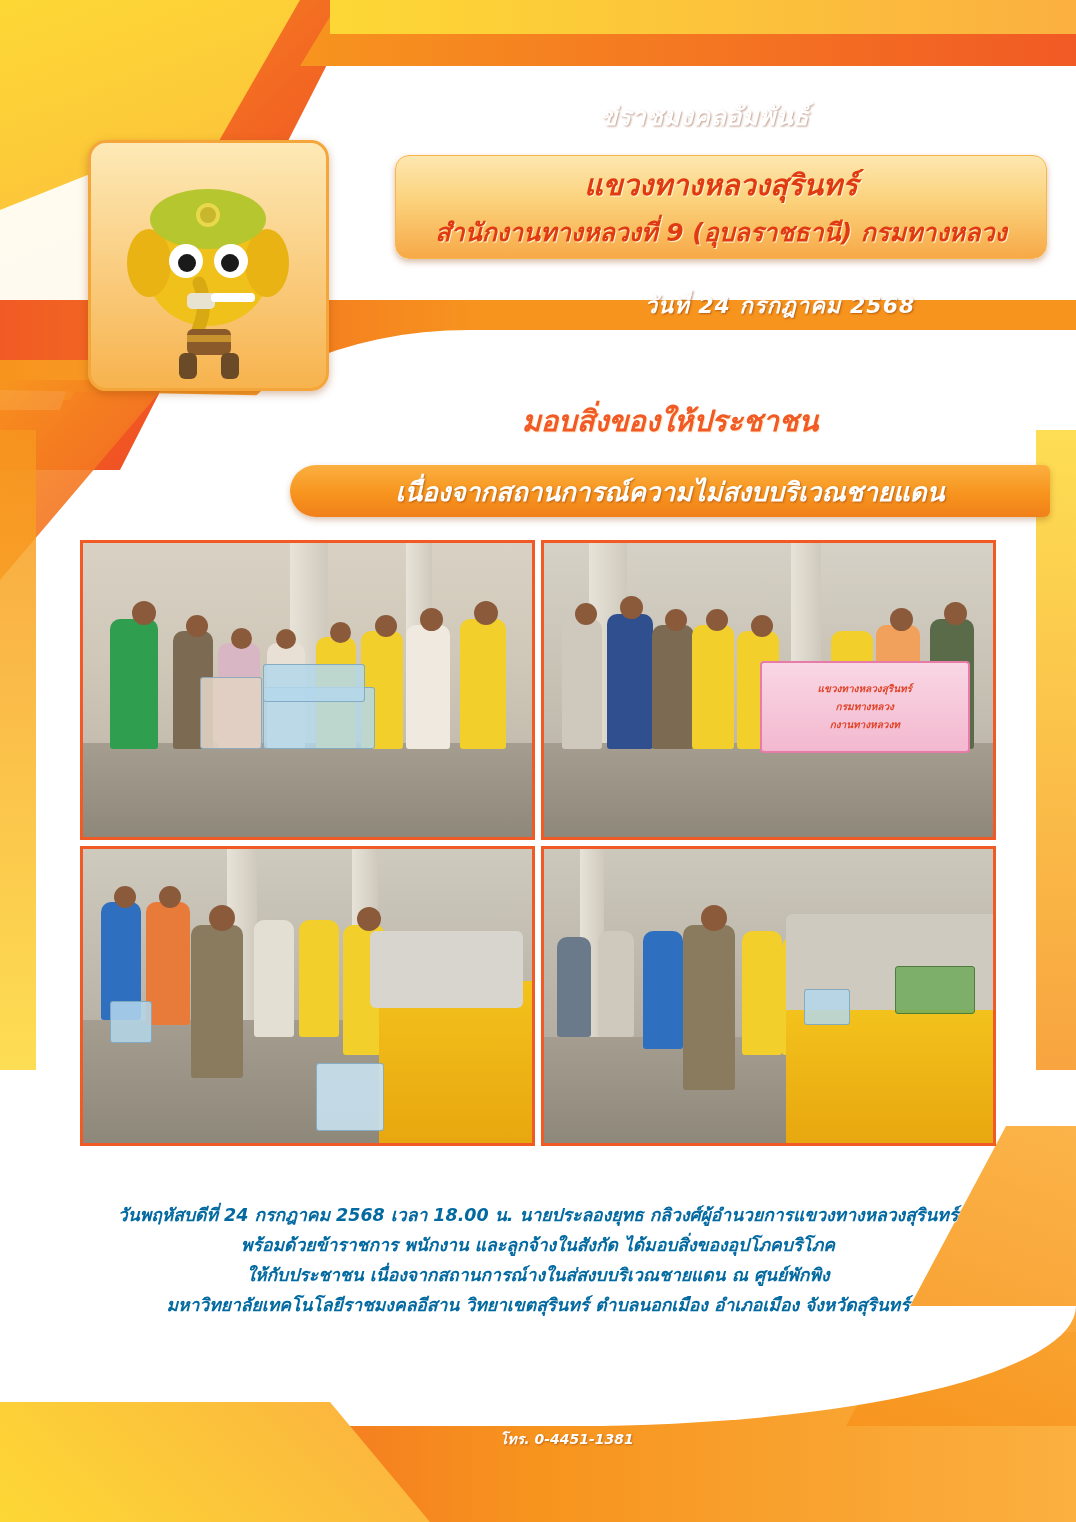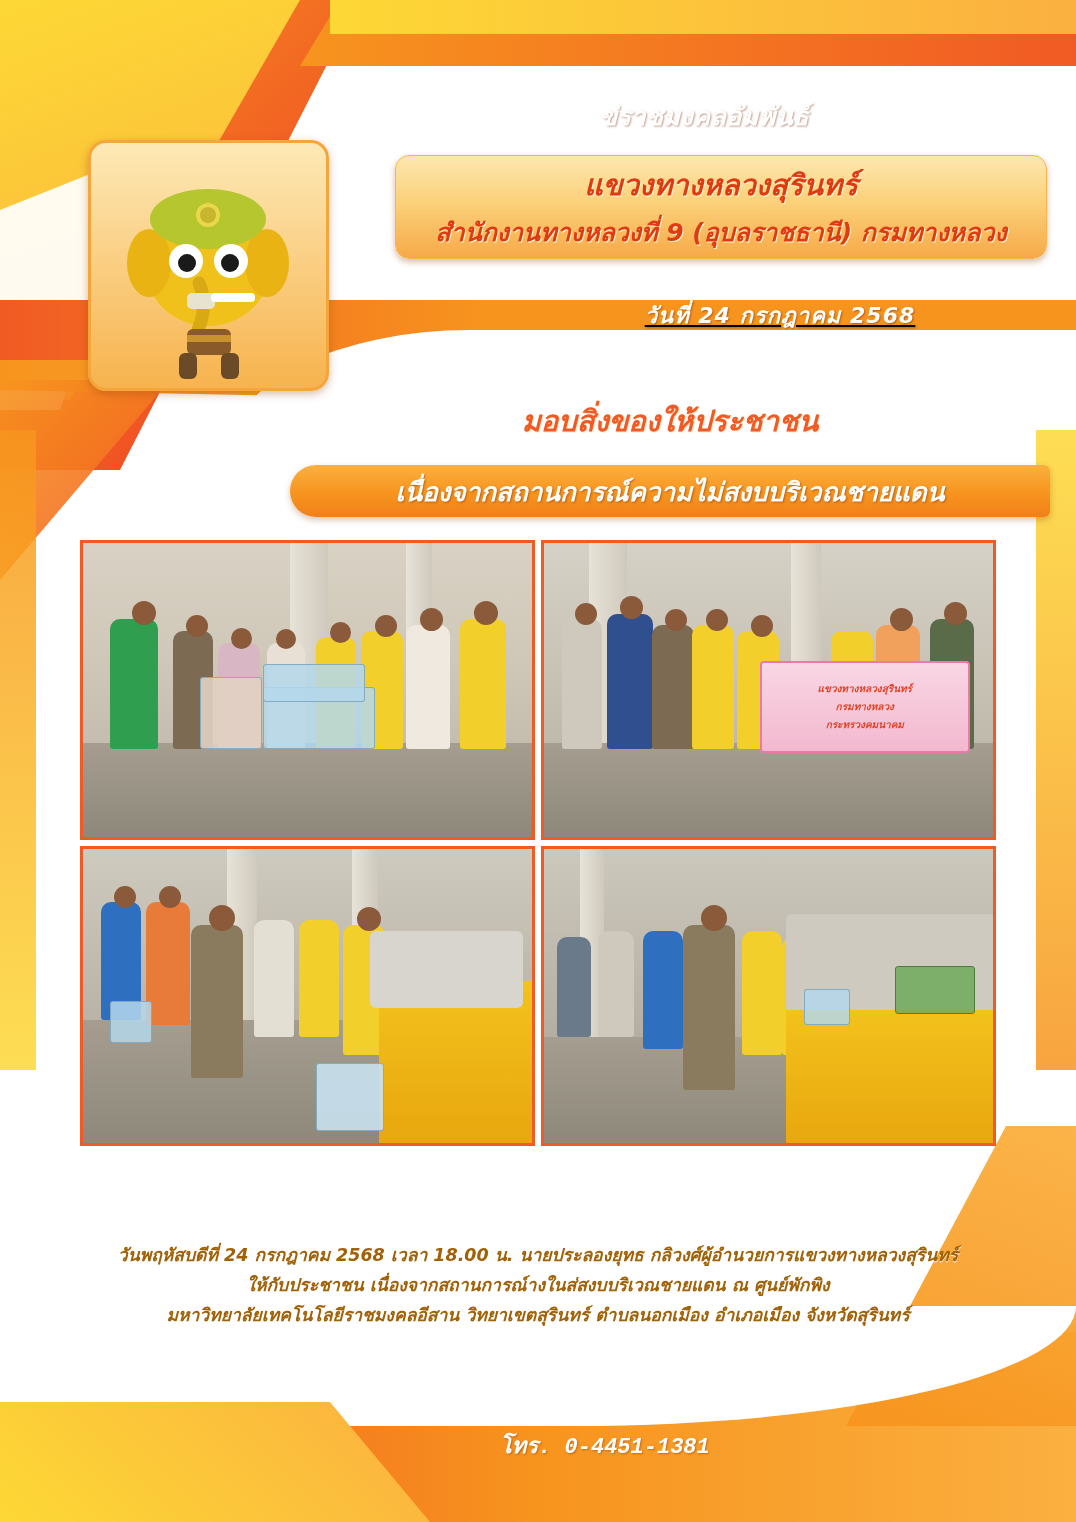--- a/index.html
+++ b/index.html
@@ -110,22 +110,22 @@
   }
   .title-banner .l1{
     color:#e03a12;font-size:29px;font-weight:bold;font-style:italic;
     text-shadow:1px 1px 0 #fff7cf;
   }
   .title-banner .l2{
     color:#e03a12;font-size:25px;font-weight:bold;font-style:italic;
     margin-top:4px;text-shadow:1px 1px 0 #fff7cf;
   }
   .date-bar{
-    position:absolute;left:520px;top:298px;width:520px;height:40px;
-    display:flex;align-items:flex-start;justify-content:center;text-decoration:underline;
+    position:absolute;left:520px;top:283px;width:520px;height:40px;
+    display:flex;align-items:flex-end;justify-content:center;
   }
   .date-bar span{
     color:#ffffff;font-size:22px;font-weight:bold;font-style:italic;
     text-shadow:1px 1px 2px rgba(120,40,0,.5);
     letter-spacing:1px;
   }
 
   
   .mascot-frame{
     position:absolute;left:88px;top:140px;width:235px;height:245px;
@@ -196,44 +196,43 @@
     background:#d8d5cf;border-radius:6px;
   }
   .water-pack{
     position:absolute;background:rgba(180,215,235,.85);
     border:1px solid rgba(120,160,185,.8);border-radius:3px;
   }
 
   
   .body-text{
     position:absolute;left:60px;top:1200px;width:956px;
-    text-align:center;color:#a16207;
+    text-align:center;color:#0369a1;
     font-size:17.5px;font-style:italic;font-weight:bold;line-height:30px;
     text-shadow:0 1px 0 #fff;
-    margin-top:40px;
   }
   .body-text p{margin:0;}
 
   
   .contact-pill{
     position:absolute;left:248px;top:1438px;width:230px;height:42px;
     border:2px solid #ffffff;border-radius:22px;
     display:flex;align-items:center;justify-content:center;
     background:rgba(255,255,255,.08);
   }
   .contact-pill span{
     color:#ffffff;font-size:20px;font-weight:bold;font-style:italic;
     text-shadow:1px 1px 2px rgba(130,50,0,.45);
   }
   .footer-contact{
     position:absolute;left:500px;top:1428px;width:320px;
     color:#ffffff;font-style:italic;font-weight:bold;
     text-shadow:1px 1px 2px rgba(130,50,0,.45);
   }
-  .footer-contact .tel{font-size:22px;font-family:Liberation Mono, monospace;}
+  .footer-contact .tel{font-size:14px;}
   .footer-contact .web{font-size:21px;margin-top:8px;}
 </style>
 </head>
 <body>
 
 <div class="page">
 
   <div class="bg-left-orange"></div>
   <div class="bg-left-yellow"></div>
   <div class="bg-left-white-wedge"></div>
@@ -333,21 +332,21 @@
       <div class="person" style="left:43%;width:42px;height:40%;background:#f2cf2a"></div>
       <div class="head" style="left:46%;bottom:68%;width:22px;height:22px"></div>
       <div class="person" style="left:64%;width:42px;height:40%;background:#f2cf2a"></div>
       <div class="person" style="left:74%;width:44px;height:42%;background:#f2a15c"></div>
       <div class="head" style="left:77%;bottom:70%;width:23px;height:23px"></div>
       <div class="person" style="left:86%;width:44px;height:44%;background:#5a6b4a"></div>
       <div class="head" style="left:89%;bottom:72%;width:23px;height:23px"></div>
       <div class="banner-pink">
         <div class="bl">แขวงทางหลวงสุรินทร์</div>
         <div class="bl">กรมทางหลวง</div>
-        <div class="bl">กระทรวงคมนาคม</div>
+        <div class="bl">กงานทางหลวงท</div>
       </div>
     </div>
 
     <div class="photo p3">
       <div class="pillar" style="left:32%;width:30px"></div>
       <div class="pillar" style="left:60%;width:26px"></div>
       <div class="floor" style="height:42%"></div>
       <div class="person" style="left:4%;width:40px;height:40%;bottom:42%;background:#2f6fbf"></div>
       <div class="head" style="left:7%;bottom:80%;width:22px;height:22px"></div>
       <div class="person" style="left:14%;width:44px;height:42%;bottom:40%;background:#e87a3a"></div>
@@ -375,20 +374,21 @@
       <div class="person" style="left:44%;width:40px;height:42%;bottom:30%;background:#f2cf2a"></div>
       <div class="person" style="left:53%;width:40px;height:40%;bottom:30%;background:#f2cf2a"></div>
       <div class="truck-yellow" style="width:46%;height:78%;background:linear-gradient(180deg,#cfcac0 0%,#cfcac0 42%,#f3c21c 42%,#e8a70f 100%)"></div>
       <div class="water-pack" style="left:58%;bottom:40%;width:44px;height:34px"></div>
       <div class="water-pack" style="right:4%;bottom:44%;width:78px;height:46px;background:rgba(110,170,90,.85);border-color:#4e7c3c"></div>
     </div>
   </div>
 
   <div class="body-text">
     <p>วันพฤหัสบดีที่ 24 กรกฎาคม 2568 เวลา 18.00 น. นายประลองยุทธ กลิวงศ์ผู้อำนวยการแขวงทางหลวงสุรินทร์</p>
+    <p>พร้อมด้วยข้าราชการ พนักงาน และลูกจ้างในสังกัด ได้มอบสิ่งของอุปโภคบริโภค</p>
     <p>ให้กับประชาชน เนื่องจากสถานการณ์างในส่สงบบริเวณชายแดน ณ ศูนย์พักพิง</p>
     <p>มหาวิทยาลัยเทคโนโลยีราชมงคลอีสาน วิทยาเขตสุรินทร์ ตำบลนอกเมือง อำเภอเมือง จังหวัดสุรินทร์</p>
   </div>
 
   <div class="footer-contact">
     <div class="tel">โทร. 0-4451-1381</div>
   </div>
 
 </div>
 

